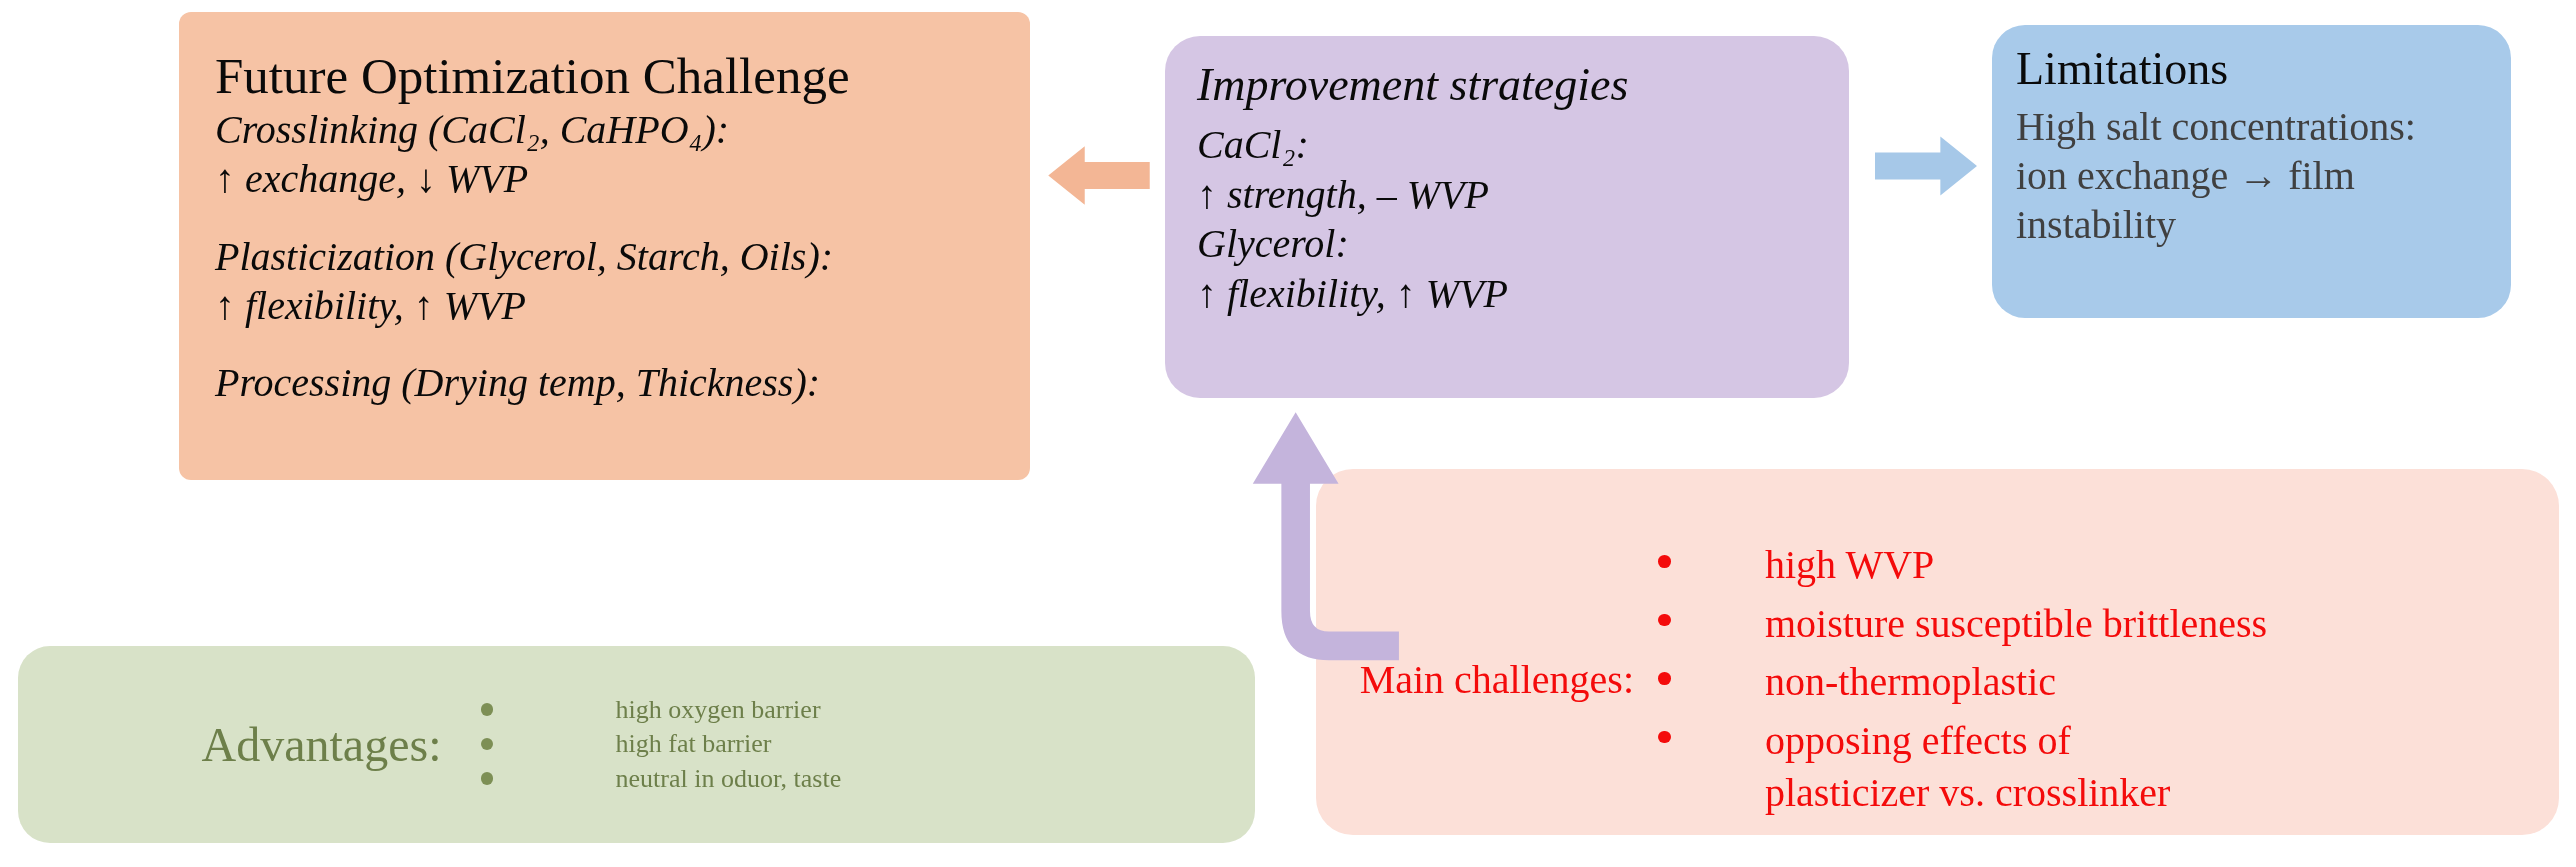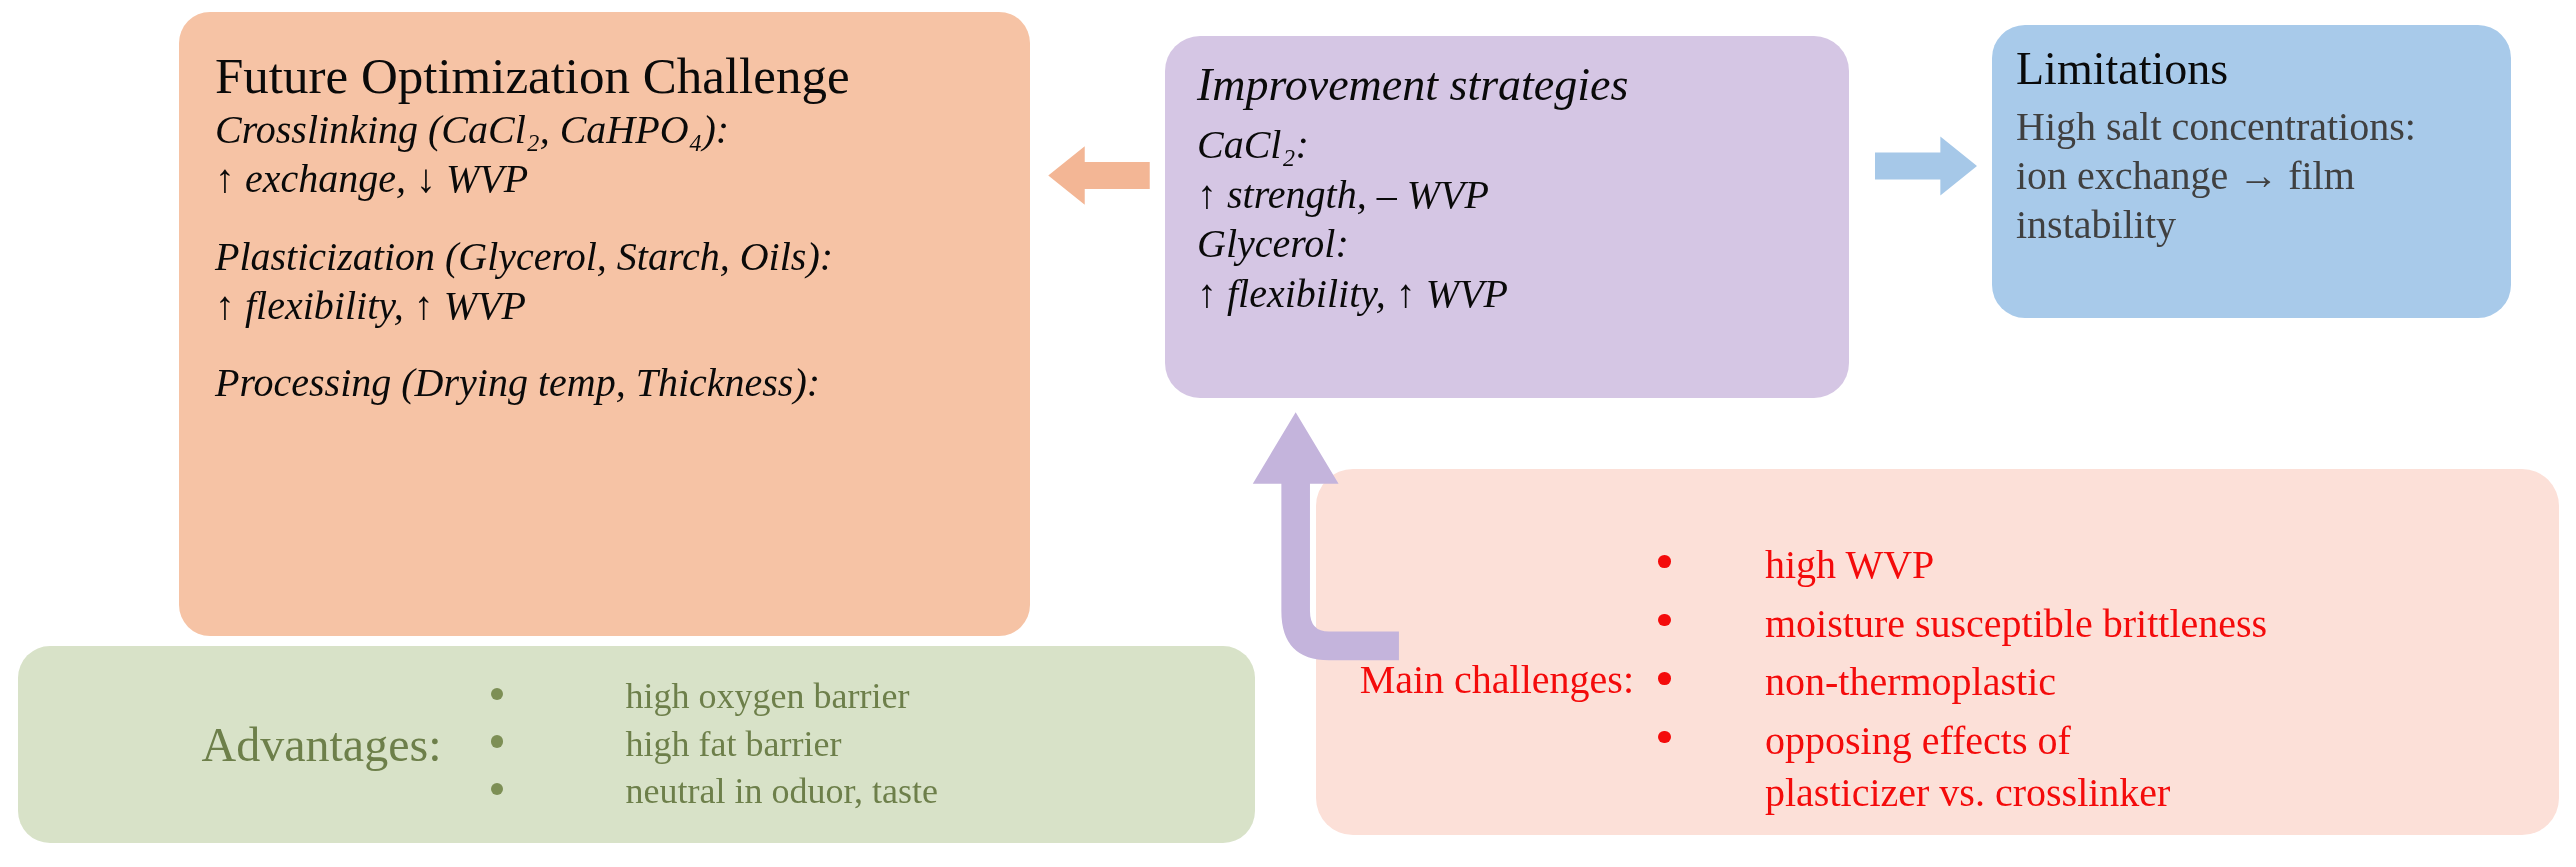--- a/index.html
+++ b/index.html
@@ -8,22 +8,22 @@
     background:#ffffff;
     font-family:"Liberation Serif","DejaVu Serif",serif;
     overflow:hidden;
   }
   #canvas{position:relative;width:2576px;height:867px;}
 
   .box{position:absolute;box-sizing:border-box;}
 
   
   #box-future{
-    left:179px;top:12px;width:851px;height:624px;
-    background:#f6c3a5;border-radius:31px;
+    left:179px;top:12px;width:851px;height:468px;
+    background:#f6c3a5;border-radius:12px;
     padding:37px 32px 0 36px;
   }
   #box-future .title{
     font-size:51px;line-height:1.06;color:#0a0a0a;
     white-space:nowrap;margin-bottom:3.2px;
   }
   #box-future .para{
     font-size:40px;line-height:1.22;color:#0a0a0a;
     margin:0 0 29px 0;white-space:nowrap;font-style:italic;
   }
@@ -67,22 +67,22 @@
   }
   #box-adv .row{
     position:absolute;left:0;top:0;width:100%;height:100%;
     display:flex;align-items:center;
   }
   #box-adv .lbl{
     width:461px;text-align:right;padding-right:37px;box-sizing:border-box;
     font-size:48px;color:#6d7f4a;
   }
   #box-adv ul{
-    list-style:none;margin:12px;padding:0;
-    font-size:36px;color:#6d7f4a;line-height:1.32;
+    list-style:none;margin:2px;padding:0;
+    font-size:26px;color:#6d7f4a;line-height:1.32;
   }
   #box-adv li{position:relative;padding-left:135px;}
   #box-adv li .bullet{
     position:absolute;left:0;top:0.40em;
     width:12.7px;height:12.7px;border-radius:50%;background:#7d8f55;
   }
 
   
   #box-chal{
     left:1316px;top:469px;width:1243px;height:366px;

